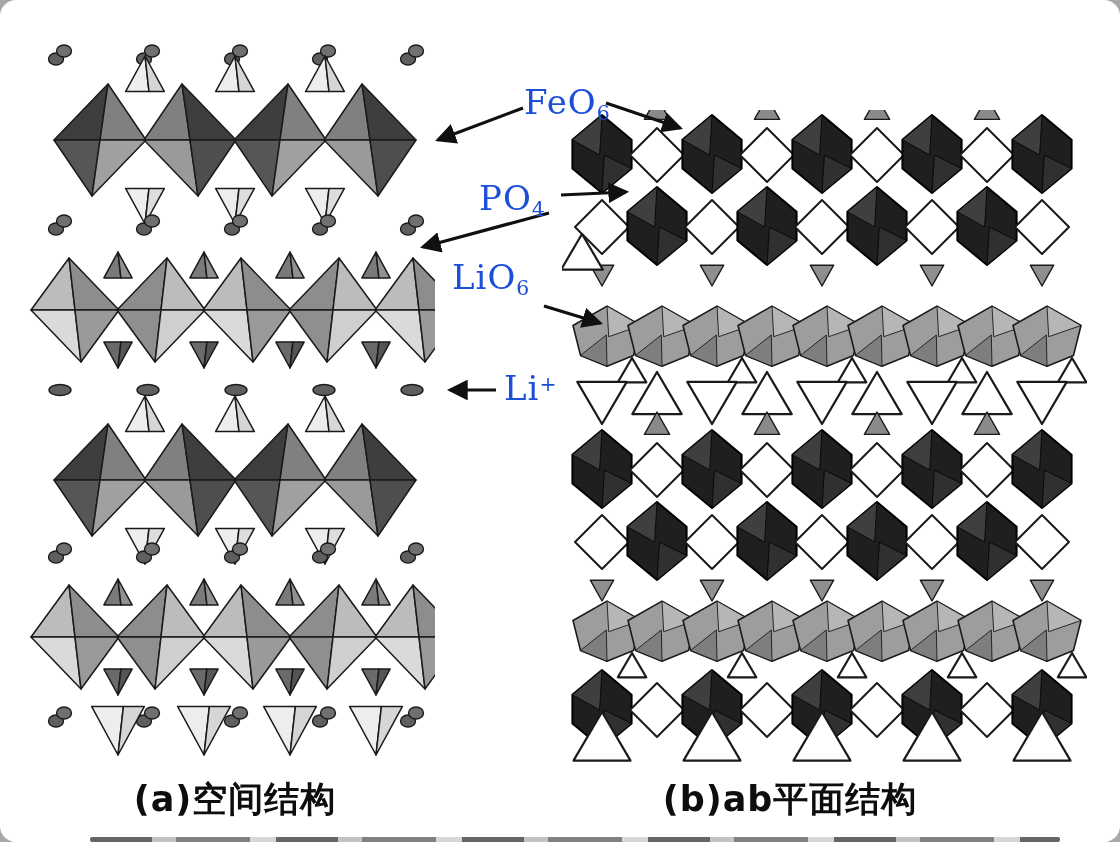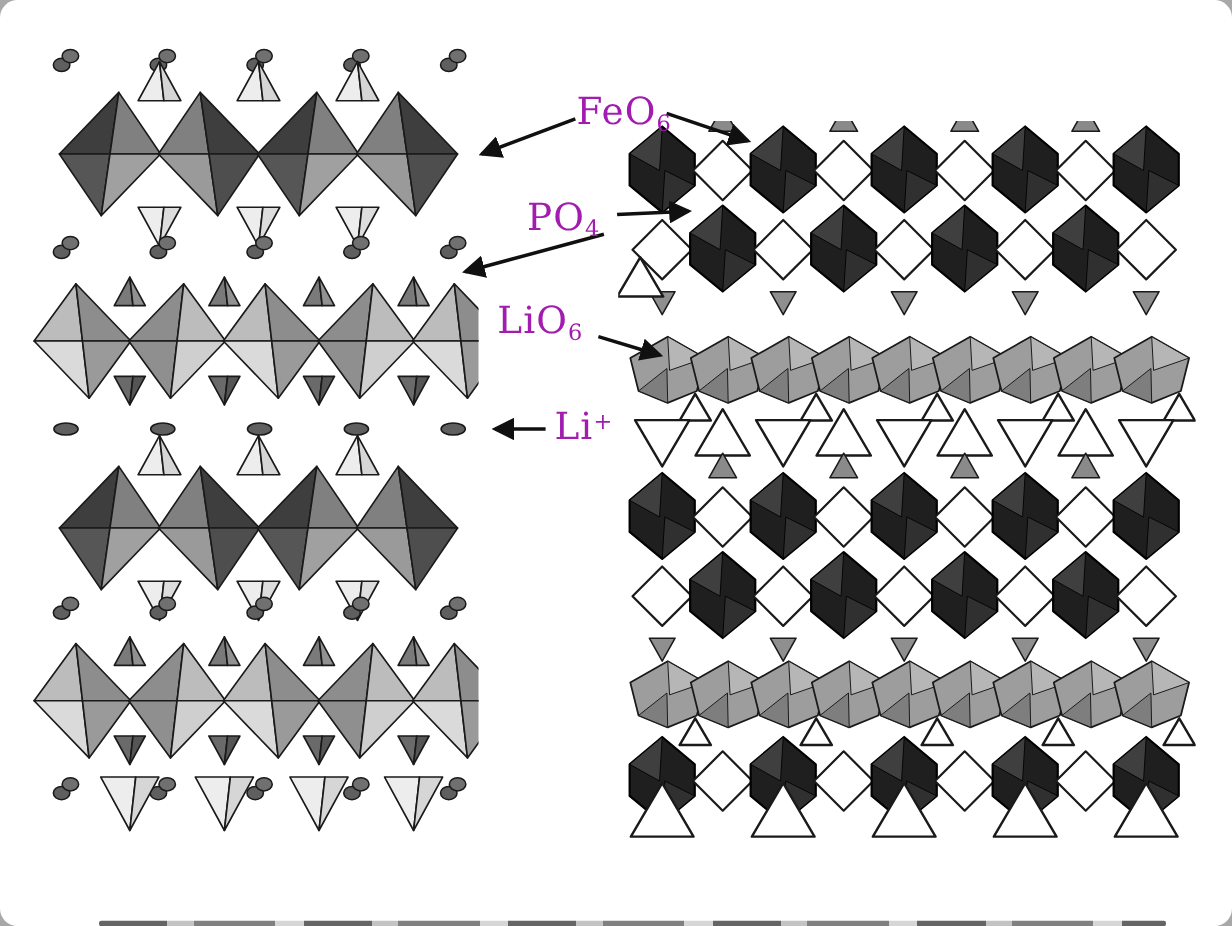--- a/index.html
+++ b/index.html
@@ -9,21 +9,21 @@
     position:relative;overflow:hidden;
   }
   .canvas{
     position:absolute;inset:0;background:#ffffff;border-radius:16px;
   }
   .panel-svg{position:absolute;}
   .overlay{position:absolute;inset:0;pointer-events:none;}
   .lbl{
     position:absolute;
     font-family:"DejaVu Serif","Liberation Serif",serif;
-    font-size:34px;color:#a21caf;letter-spacing:1px;white-space:nowrap;
+    font-size:34px;color:#1d4ed8;letter-spacing:1px;white-space:nowrap;
   }
   .lbl .sub{font-size:0.60em;vertical-align:-0.28em;}
   .lbl .sup{font-size:0.60em;vertical-align:0.45em;}
   .caption{
     position:absolute;top:776px;
     font-family:"DejaVu Sans","Liberation Sans",sans-serif;
     font-weight:700;font-size:35px;color:#0d0d0d;text-align:center;
     letter-spacing:1px;white-space:nowrap;
   }
   .caption-a{left:90px;width:290px;}
@@ -459,22 +459,24 @@
     <line class="arrow-line" x1="544" y1="306" x2="600" y2="323" stroke="#101010" stroke-width="3.2" marker-end="url(#ah)"></line>
     <line class="arrow-line" x1="496" y1="390" x2="450" y2="390" stroke="#101010" stroke-width="3.2" marker-end="url(#ah)"></line>
   </svg>
 
   <div class="lbl" style="left:524px;top:82px;">
     <span>FeO</span><span class="sub">6</span>
   </div>
   <div class="lbl" style="left:479px;top:178px;">
     <span>PO</span><span class="sub">4</span>
   </div>
-  <div class="lbl" style="left:452px;top:272px;">
+  <div class="lbl" style="left:452px;top:257px;">
     <span>LiO</span><span class="sub">6</span>
   </div>
   <div class="lbl" style="left:504px;top:368px;text-align:right;">
     <span>Li</span><span class="sup">+</span>
   </div>
 
+  <div class="caption caption-a">(a)空间结构</div>
+  <div class="caption caption-b">(b)ab平面结构</div>
 
   <div class="bottom-strip"></div>
 </div>
 
 </body></html>

